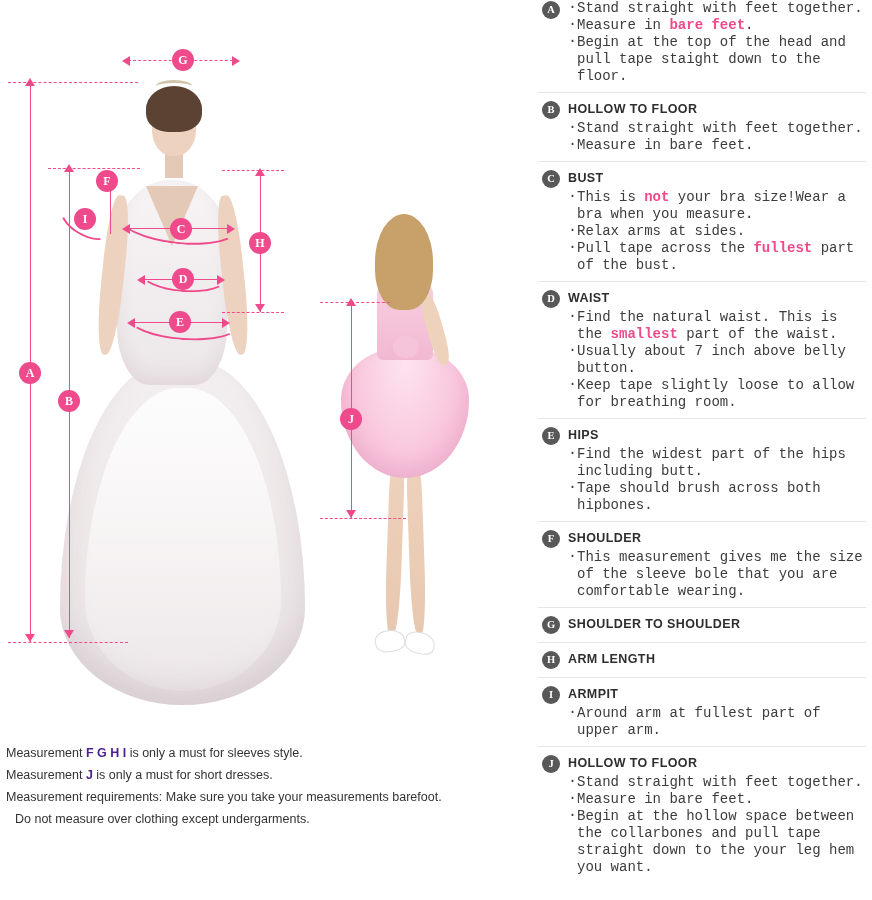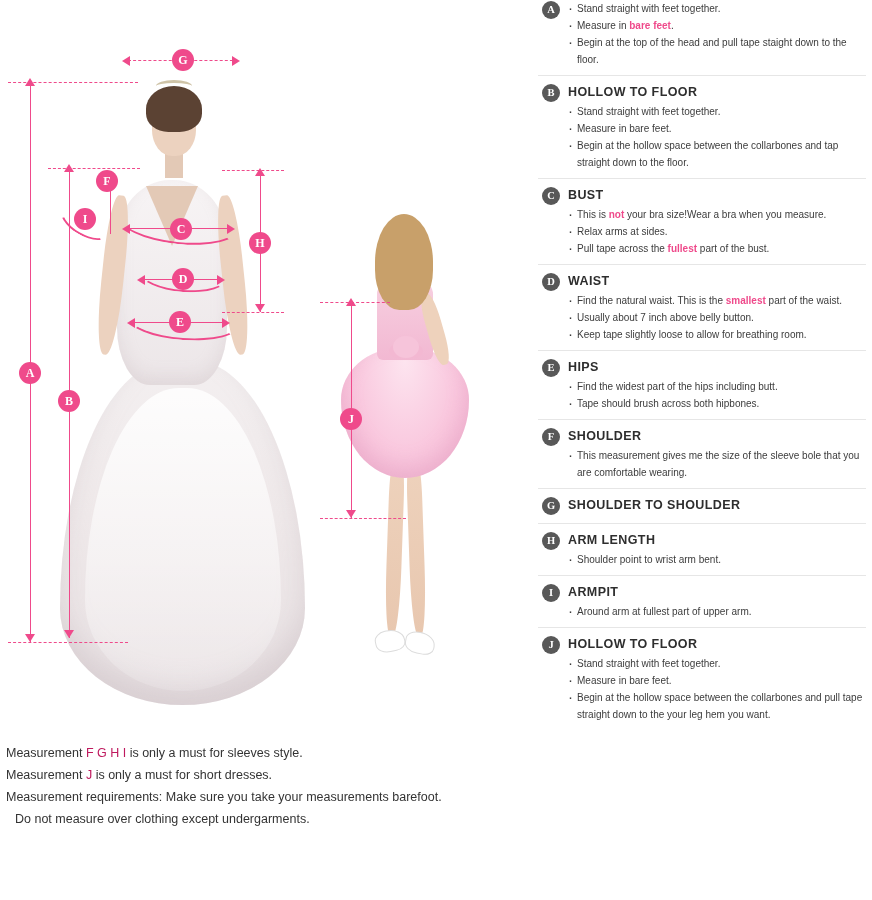--- a/index.html
+++ b/index.html
@@ -225,21 +225,21 @@
     position: absolute;
     left: 6px; top: 742px;
     width: 512px;
   }
   .note {
     font-size: 12.5px;
     line-height: 22px;
     color: #333333;
     white-space: nowrap;
   }
-  .note .em { color: #be185d; font-weight: normal; }
+  .note .em { color: #4c1d95; font-weight: bold; }
   .note .sub { display: block; padding-left: 9px; white-space: normal; }
 
   
   .right-col {
     position: absolute;
     left: 530px; top: 0;
     width: 342px; height: 900px;
     padding: 0 6px 0 8px;
   }
   .entry {
@@ -267,24 +267,25 @@
     font-size: 12.5px;
     font-weight: bold;
     letter-spacing: 0.4px;
     color: #2e2e2e;
     line-height: 18px;
     margin-bottom: 2px;
   }
   .entry .bullets { margin: 0; padding: 0; list-style: none; }
   .entry .bullets li {
     position: relative;
-    font-size: 10px;
+    font-size: 14px;
     line-height: 17px;
     color: #3c3c3c;
     padding-left: 9px;
+    font-family: Liberation Mono, monospace;
   }
   .entry .bullets li::before {
     content: "·";
     position: absolute;
     left: 0; top: -1px;
     font-size: 15px;
     color: #3c3c3c;
   }
   .hl { color: #ef4a8b; font-weight: bold; }
 </style>
@@ -423,21 +424,20 @@
         <li><span>Begin at the top of the head and pull tape staight down to the floor.</span></li>
       </ul>
     </div>
 
     <div class="entry">
       <span class="key">B</span>
       <div class="title">HOLLOW TO FLOOR</div>
       <ul class="bullets">
         <li><span>Stand straight with feet together.</span></li>
         <li><span>Measure in bare feet.</span></li>
-        <li><span>Begin at the hollow space between  the collarbones and tap straight down to the floor.</span></li>
       </ul>
     </div>
 
     <div class="entry">
       <span class="key">C</span>
       <div class="title">BUST</div>
       <ul class="bullets">
         <li><span>This is </span><span class="hl">not</span><span> your bra size!Wear a bra when you measure.</span></li>
         <li><span>Relax arms at sides.</span></li>
         <li><span>Pull tape across the </span><span class="hl">fullest</span><span> part of the bust.</span></li>
@@ -472,23 +472,20 @@
     </div>
 
     <div class="entry">
       <span class="key">G</span>
       <div class="title">SHOULDER TO SHOULDER</div>
     </div>
 
     <div class="entry">
       <span class="key">H</span>
       <div class="title">ARM LENGTH</div>
-      <ul class="bullets">
-        <li><span>Shoulder point to wrist arm bent.</span></li>
-      </ul>
     </div>
 
     <div class="entry">
       <span class="key">I</span>
       <div class="title">ARMPIT</div>
       <ul class="bullets">
         <li><span>Around arm at fullest part of upper arm.</span></li>
       </ul>
     </div>
 

